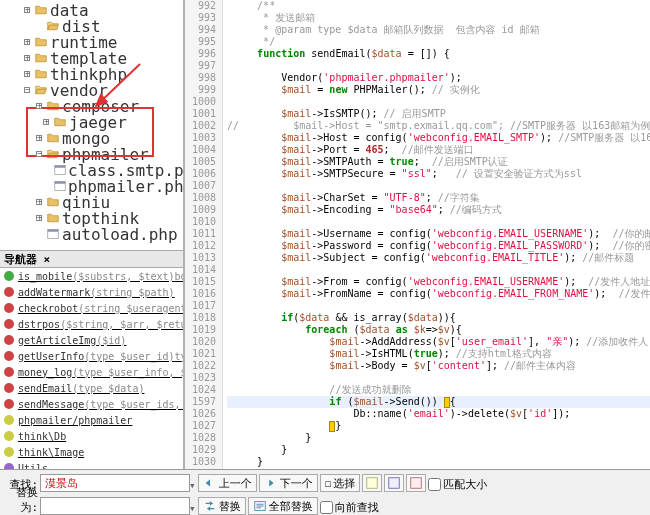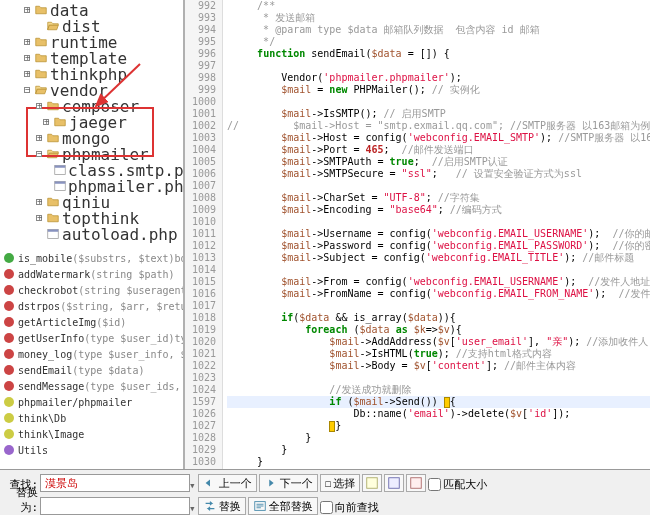--- a/index.html
+++ b/index.html
@@ -7,21 +7,21 @@
 .main { flex:1; display:flex; overflow:hidden; }
 .left { width:185px; display:flex; flex-direction:column; border-right:2px solid #b0b0b0; background:#fff; }
 .tree { flex:0 0 250px; overflow:hidden; background:#fff; padding:2px 0; position:relative; }
 .tree-row { display:flex; align-items:center; height:16px; white-space:nowrap; font-size:16px; }
 .ico { display:inline-flex; width:14px; height:14px; margin-right:2px; align-items:center; justify-content:center; }
 .ico svg { width:12px; height:12px; }
 .fn { color:#333; }
 .hlbox { position:absolute; border:2px solid #d33; pointer-events:none; }
 .arrow { position:absolute; pointer-events:none; }
 .nav-hdr { height:18px; background:#e8e8e8; border-top:1px solid #aaa; border-bottom:1px solid #aaa; font-size:11px; padding-left:4px; line-height:18px; font-weight:bold; }
-.outline { flex:1; overflow:hidden; background:#fff; }
+.outline { flex:1; overflow:hidden; background:#fff;text-decoration:underline; }
 .ol-row { display:flex; align-items:center; height:16px; padding-left:4px; font-size:10px; white-space:nowrap; }
 .dot { width:10px; height:10px; border-radius:50%; margin-right:4px; flex-shrink:0; }
 .dot.r { background:#c44; } .dot.g { background:#4a4; } .dot.p { background:#96c; } .dot.y{ background:#cc4; }
 .mname { color:#333; }
 .margs { color:#888; }
 .mret { color:#888; }
 .editor { flex:1; display:flex; overflow:hidden; font-family:Consolas,monospace; font-size:11px; }
 .gut { width:38px; background:#f5f5f5; text-align:right; color:#999; padding-right:6px; line-height:12px; font-size:10px; border-right:1px solid #ddd; }
 .gut div { height:12px; }
 .code { flex:1; overflow:hidden; line-height:12px; font-size:10px; padding-left:4px; white-space:pre; }
@@ -192,20 +192,21 @@
           <span class="sq " style="visibility:hidden"></span>
           <span class="ico">
             <svg viewBox="0 0 16 16">
               <rect x="1" y="2" width="14" height="12" fill="#fff" stroke="#999"></rect>
               <rect x="1" y="2" width="14" height="3" fill="#8892bf"></rect>
             </svg>
           </span>
           <span class="fn">autoload.php</span>
         </div>
       </div>
+    <div class="nav-hdr">导航器 ×</div>
     <div class="outline" id="outline">
         <div class="ol-row">
           <span class="dot g"></span>
           <span class="mname">is_mobile</span>
           <span class="margs">($substrs, $text)</span> 
           <span class="mret">boolean</span>
         </div>
         <div class="ol-row">
           <span class="dot r"></span>
           <span class="mname">addWatermark</span>

